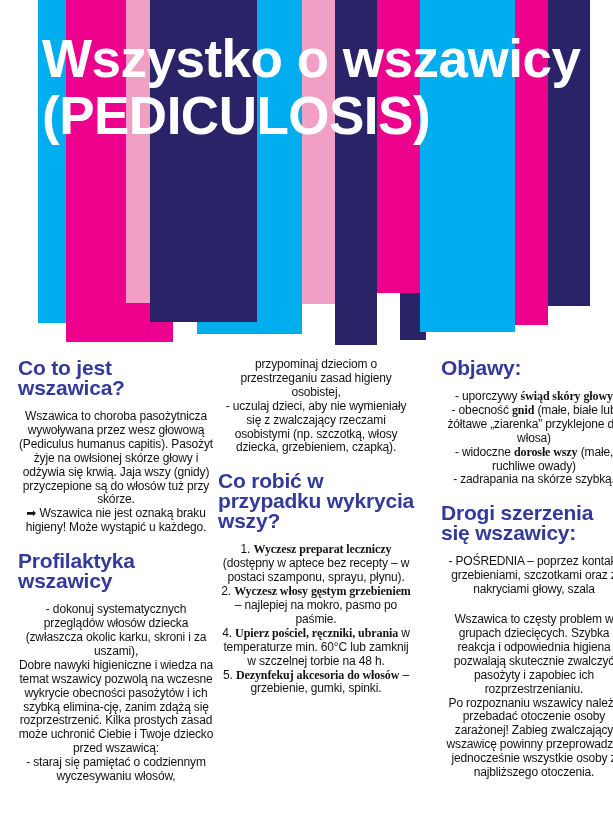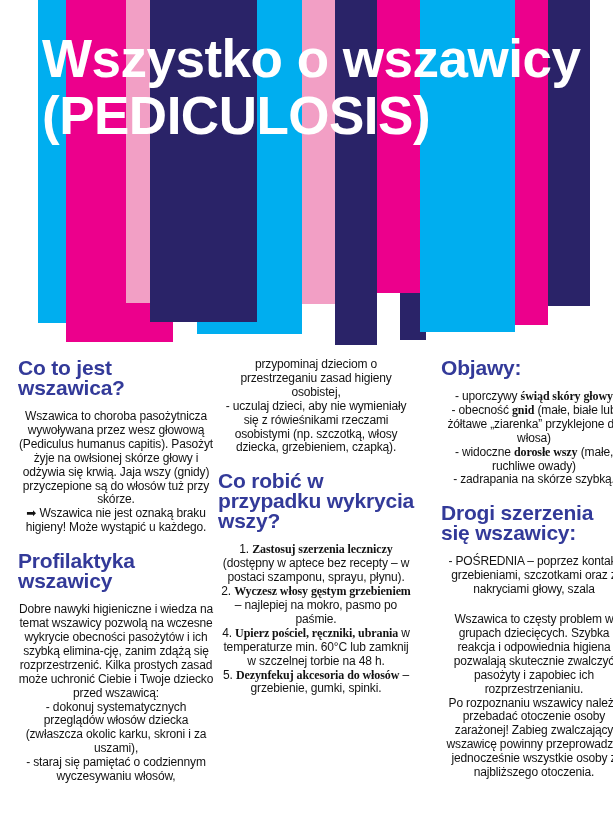--- a/index.html
+++ b/index.html
@@ -65,33 +65,33 @@
   </div>
 
   <div class="col col-1">
       <div class="section">
         <h3 class="heading">Co to jest wszawica?</h3>
         <p class="para">Wszawica to choroba pasożytnicza wywoływana przez wesz głowową (Pediculus humanus capitis). Pasożyt żyje na owłsionej skórze głowy i odżywia się krwią. Jaja wszy (gnidy) przyczepione są do włosów tuż przy skórze.</p>
         <p class="para">➡ Wszawica nie jest oznaką braku higieny! Może wystąpić u każdego.</p>
       </div>
       <div class="section">
         <h3 class="heading">Profilaktyka wszawicy</h3>
+        <p class="para">- dokonuj systematycznych przeglądów włosów dziecka (zwłaszcza okolic karku, skroni i za uszami),</p>
         <p class="para">Dobre nawyki higieniczne i wiedza na temat wszawicy pozwolą na wczesne wykrycie obecności pasożytów i ich szybką elimina-cję, zanim zdążą się rozprzestrzenić. Kilka prostych zasad może uchronić Ciebie i Twoje dziecko przed wszawicą:</p>
-        <p class="para">- dokonuj systematycznych przeglądów włosów dziecka (zwłaszcza okolic karku, skroni i za uszami),</p>
         <p class="para">- staraj się pamiętać o codziennym wyczesywaniu włosów,</p>
       </div>
     </div>
   <div class="col col-2">
       <div class="section">
         <p class="para">przypominaj dzieciom o przestrzeganiu zasad higieny osobistej,</p>
-        <p class="para">- uczulaj dzieci, aby nie wymieniały się z rówieśnikami rzeczami osobistymi (np. szczotką, włosy dziecka, grzebieniem, czapką).</p>
+        <p class="para">- uczulaj dzieci, aby nie wymieniały się z zwalczający rzeczami osobistymi (np. szczotką, włosy dziecka, grzebieniem, czapką).</p>
       </div>
       <div class="section">
         <h3 class="heading">Co robić w przypadku wykrycia wszy?</h3>
-        <p class="para">1. <b>Zastosuj szerzenia leczniczy</b> (dostępny w aptece bez recepty – w postaci szamponu, sprayu, płynu).</p>
+        <p class="para">1. <b>Wyczesz preparat leczniczy</b> (dostępny w aptece bez recepty – w postaci szamponu, sprayu, płynu).</p>
         <p class="para">2. <b>Wyczesz włosy gęstym grzebieniem</b> – najlepiej na mokro, pasmo po paśmie.</p>
         <p class="para">4. <b>Upierz pościel, ręczniki, ubrania</b> w temperaturze min. 60°C lub zamknij w szczelnej torbie na 48 h.</p>
         <p class="para">5. <b>Dezynfekuj akcesoria do włosów</b> – grzebienie, gumki, spinki.</p>
       </div>
     </div>
   <div class="col col-3">
       <div class="section">
         <h3 class="heading">Objawy:</h3>
         <p class="para">- uporczywy <b>świąd skóry głowy</b></p>
         <p class="para">- obecność <b>gnid</b> (małe, białe lub żółtawe „ziarenka” przyklejone do włosa)</p>

